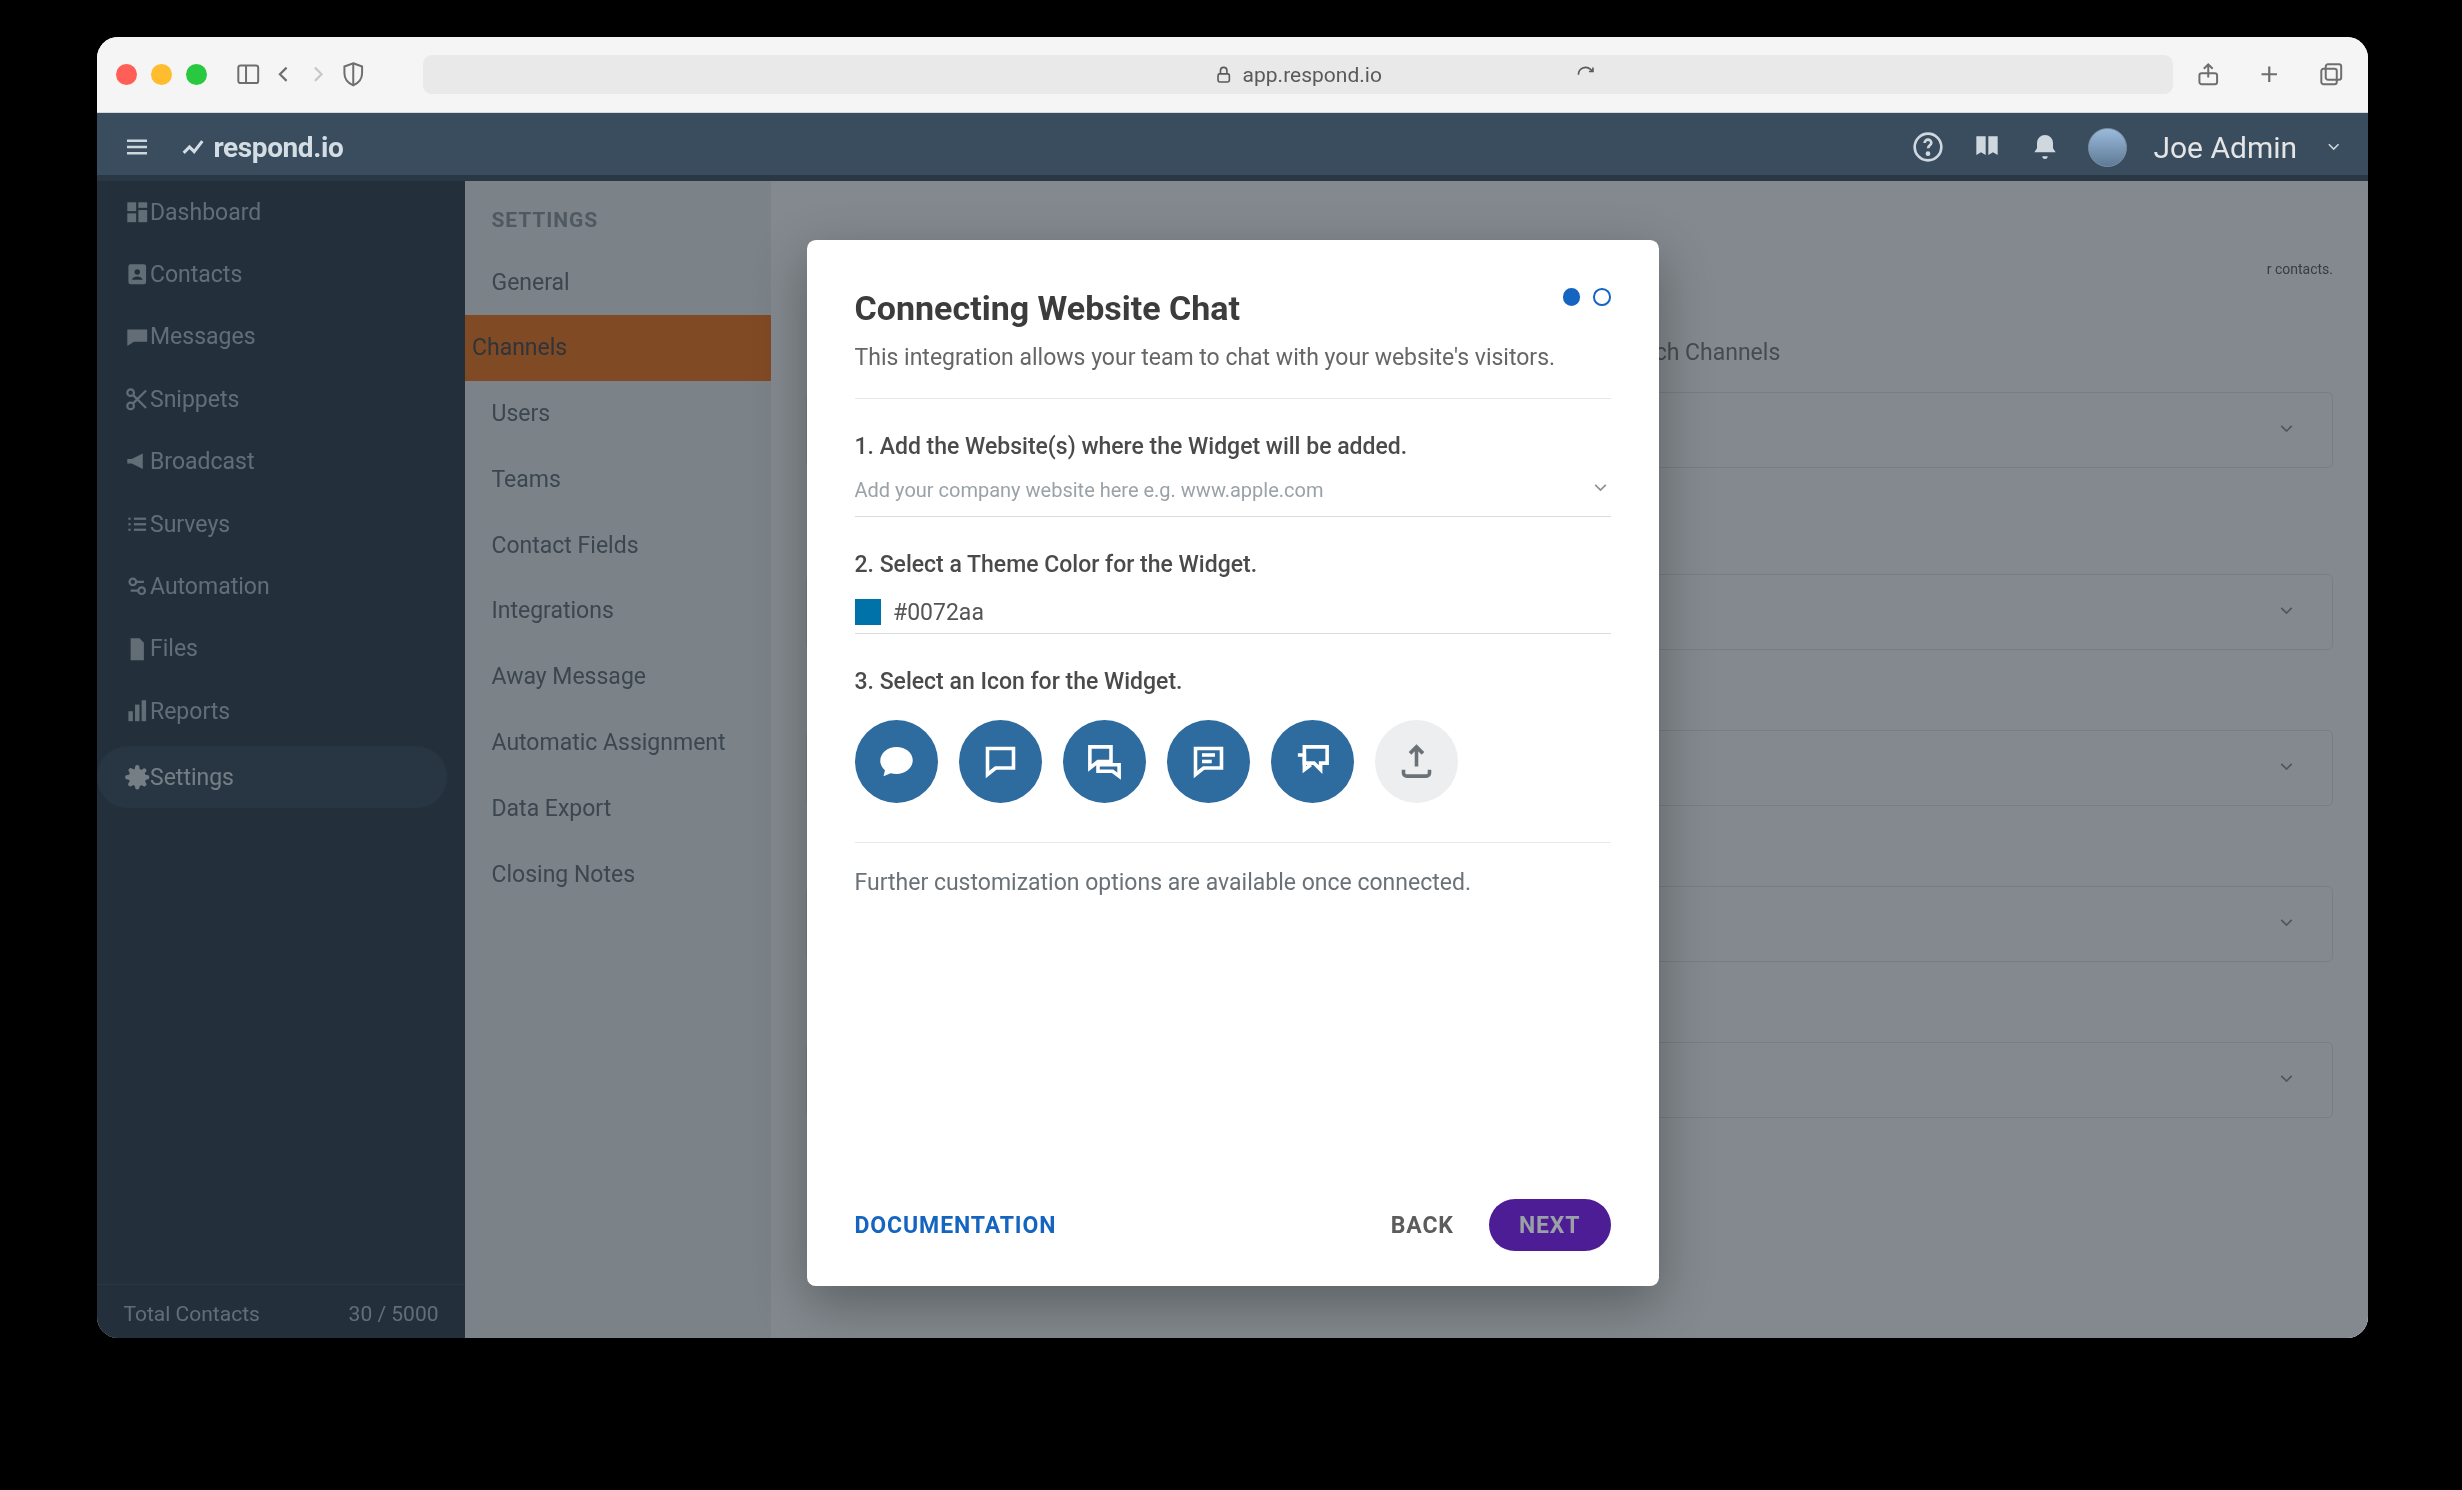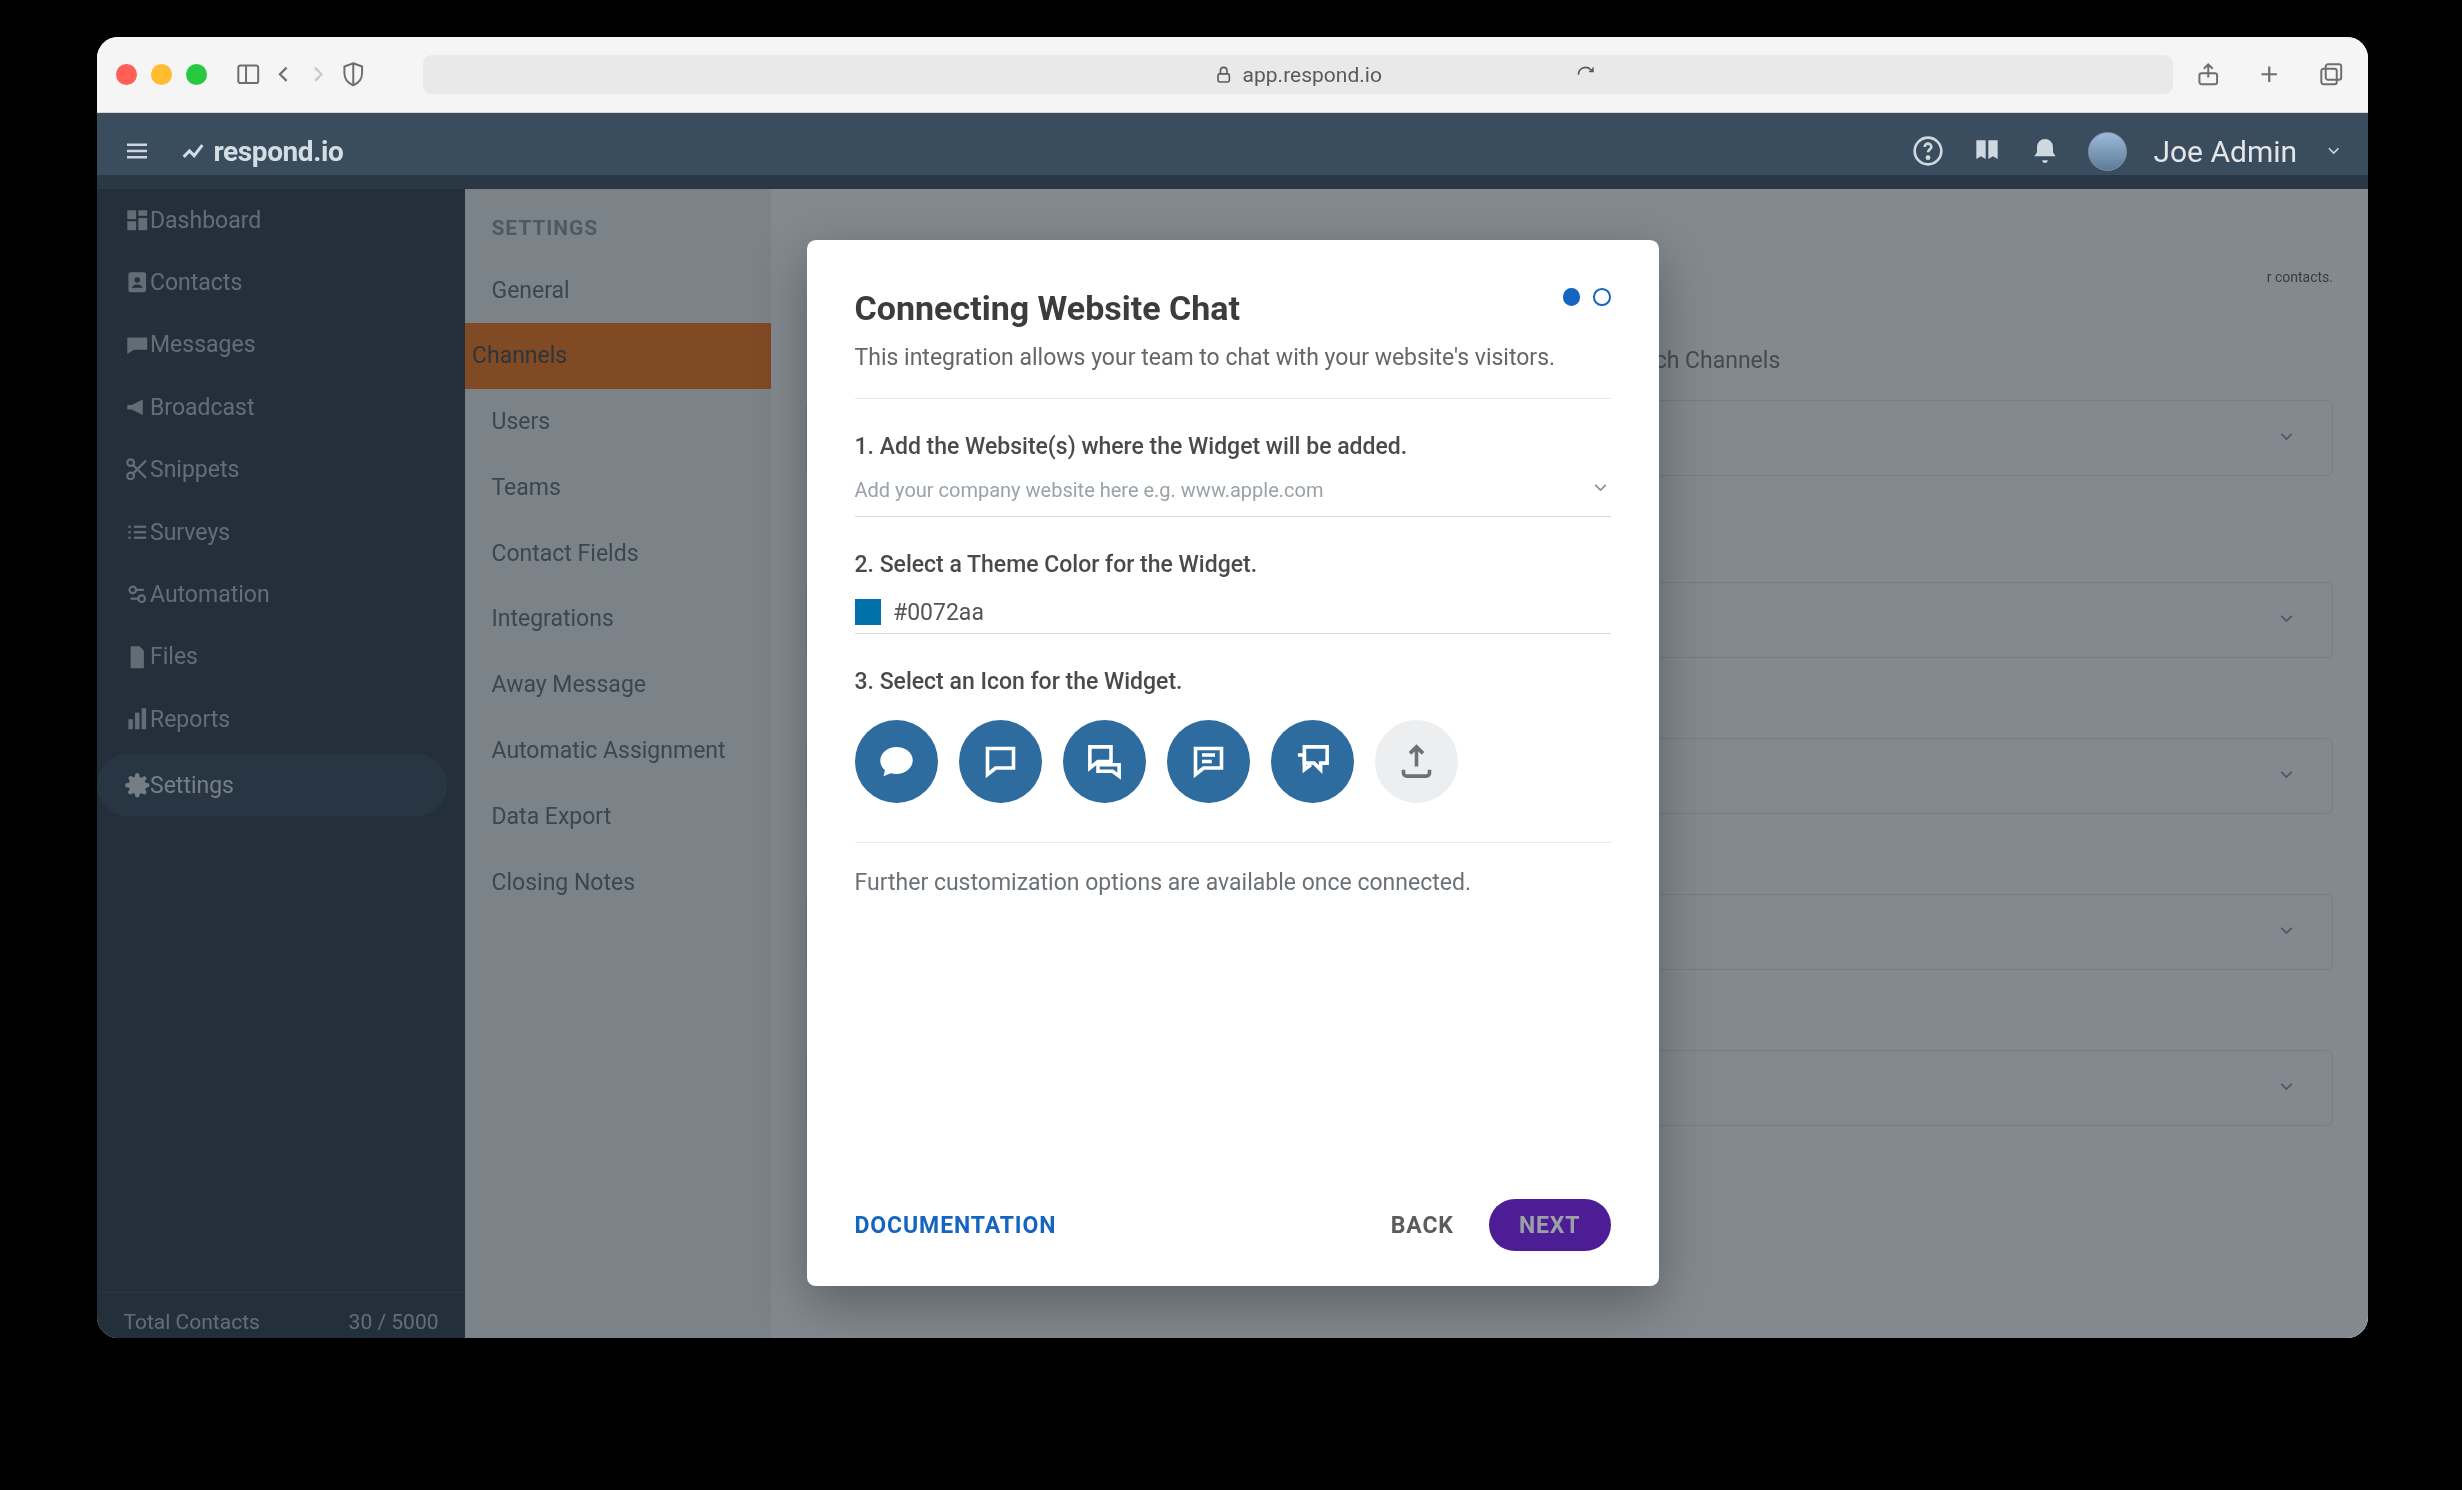--- a/index.html
+++ b/index.html
@@ -41,21 +41,21 @@
   justify-content: center;
   gap: 8.8px;
   color: #5a5a5a;
   font-size: 21px;
 }
 .addr-actions { display: flex; gap: 26.5px; margin-left: auto; }
 .browser-svg { width: 26.5px; height: 26.5px; }
 
 
 .app-header {
-  height: 76px;
+  height: 68px;
   background: #3a4d5f;
   display: flex;
   align-items: center;
   padding: 8px 25px;
   gap: 26.5px;
   color: #cdd6dd;
 }
 .hamburger { width: 30px; height: 30px; }
 .logo { font-size: 28px; font-weight: 700; color: #d4dde4; letter-spacing: -0.4px; display: flex; align-items: center; gap: 7px; }
 .header-spacer { flex: 1; }
@@ -251,32 +251,32 @@
           </svg>
         <span>Contacts</span>
       </div>
       <div class="item">
         <svg viewBox="0 0 24 24" fill="currentColor">
             <path d="M3 5h18v11H9l-6 4V5z"></path>
           </svg>
         <span>Messages</span>
       </div>
       <div class="item">
-        <svg viewBox="0 0 24 24" fill="currentColor">
-            <path d="M3 10v4h4l10 5V5L7 10H3z"></path>
-          </svg>
-        <span>Broadcast</span>
-      </div>
-      <div class="item">
         <svg viewBox="0 0 24 24" fill="none" stroke="currentColor" stroke-width="2">
             <circle cx="6" cy="6" r="3"></circle>
             <circle cx="6" cy="18" r="3"></circle>
             <path d="M20 4L8.5 15.5M8.5 8.5L20 20"></path>
           </svg>
         <span>Snippets</span>
+      </div>
+      <div class="item">
+        <svg viewBox="0 0 24 24" fill="currentColor">
+            <path d="M3 10v4h4l10 5V5L7 10H3z"></path>
+          </svg>
+        <span>Broadcast</span>
       </div>
       <div class="item">
         <svg viewBox="0 0 24 24" fill="none" stroke="currentColor" stroke-width="2">
             <line x1="4" y1="7" x2="6" y2="7"></line>
             <line x1="9" y1="7" x2="20" y2="7"></line>
             <line x1="4" y1="12" x2="6" y2="12"></line>
             <line x1="9" y1="12" x2="20" y2="12"></line>
             <line x1="4" y1="17" x2="6" y2="17"></line>
             <line x1="9" y1="17" x2="20" y2="17"></line>
           </svg>

